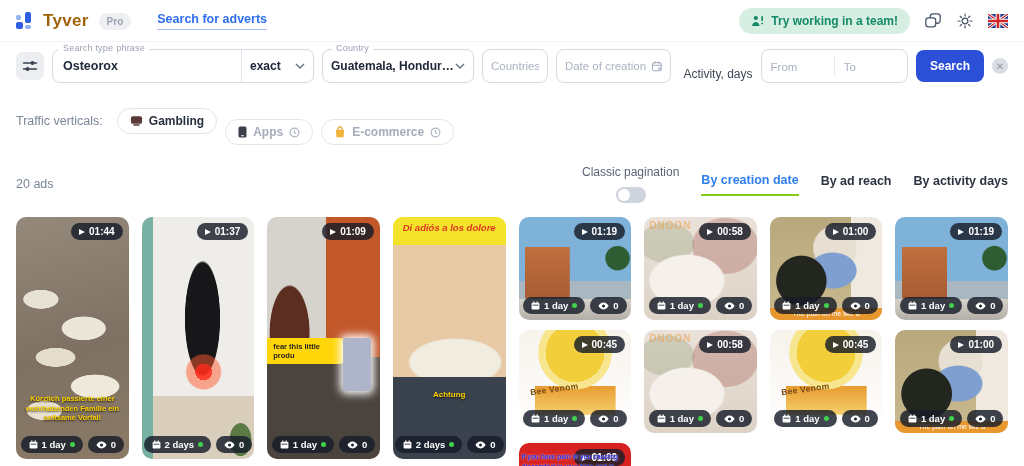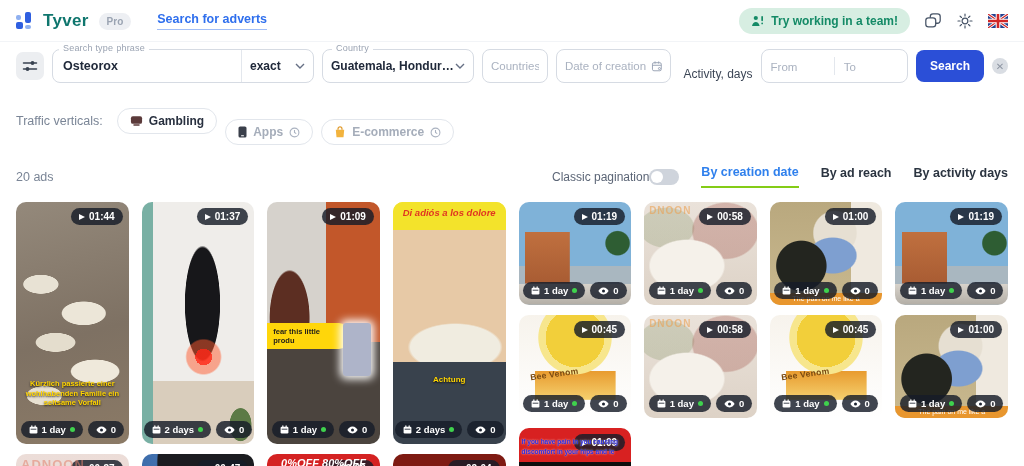--- a/index.html
+++ b/index.html
@@ -10,21 +10,21 @@
   header { display:flex; align-items:center; justify-content:space-between;
     padding:8px 16px 7px; border-bottom:1px solid #f2f4f7; }
   .hl { display:flex; align-items:center; gap:10px; }
   .logo { display:flex; align-items:center; gap:7px; cursor:pointer; }
   .logo-ic { position:relative; width:20px; height:20px; display:inline-block; }
   .logo-ic i { position:absolute; border-radius:2px; }
   .logo-ic .b1 { left:0; top:4px; width:5px; height:5px; background:#8fb0f0; }
   .logo-ic .b2 { left:0; top:11px; width:7px; height:7px; background:#2f5fe0; }
   .logo-ic .b3 { left:9px; top:1px; width:6px; height:11px; background:#2f5fe0; }
   .logo-ic .b4 { left:9px; top:14px; width:6px; height:4px; background:#8fb0f0; }
-  .logo-tx { font-size:17px; font-weight:700; letter-spacing:.3px; color:#0f766e; }
+  .logo-tx { font-size:17px; font-weight:700; letter-spacing:.3px; color:#a16207; }
   .pro { background:#edeff3; color:#9aa3b2; font-size:10px; font-weight:600;
     border-radius:10px; padding:3px 8px; }
   .navlink { margin-left:16px; color:#2f6fed; font-size:12.5px; font-weight:600;
     border-bottom:1px solid rgba(47,111,237,.45); padding-bottom:3px; cursor:pointer; }
   .hr { display:flex; align-items:center; gap:14px; }
   .teambtn { display:flex; align-items:center; gap:6px; background:#d7eee2;
     border:none; border-radius:16px; padding:6px 12px; color:#148a66;
     font-size:12px; font-weight:700; cursor:pointer; font-family:inherit; }
   .icbtn { background:none; border:none; cursor:pointer; display:flex; align-items:center; }
 
@@ -72,21 +72,21 @@
     border-radius:16px; padding:5px 12px; background:#fff; font-size:12px;
     font-weight:600; cursor:pointer; font-family:inherit; }
   .chip.on { color:#28303f; }
   .chip.off { color:#a5adba;margin-top:23px; }
 
   
   .results-bar { display:flex; align-items:center; justify-content:space-between;
     padding:8px 16px 14px; }
   .count { font-size:12.5px; color:#7a8596; }
   .sorters { display:flex; align-items:center; gap:22px; }
-  .cp { display:flex; align-items:center; gap:0; font-size:12px; color:#5b6576; }
+  .cp { display:flex; align-items:center; gap:8px; font-size:12px; color:#5b6576;flex-direction:column; }
   .toggle { width:30px; height:16px; border-radius:9px; background:#cfd4dc;
     position:relative; border:none; cursor:pointer; }
   .toggle .knob { position:absolute; left:2px; top:2px; width:12px; height:12px;
     border-radius:50%; background:#fff; }
   .sorttab { font-size:12.5px; font-weight:600; color:#2b3440; cursor:pointer;
     padding-bottom:7px; }
   .sorttab.active { color:#2f80ed; border-bottom:2px solid #84cc16; }
 
   
   .grid { display:flex; gap:13px; padding:0 16px; }

